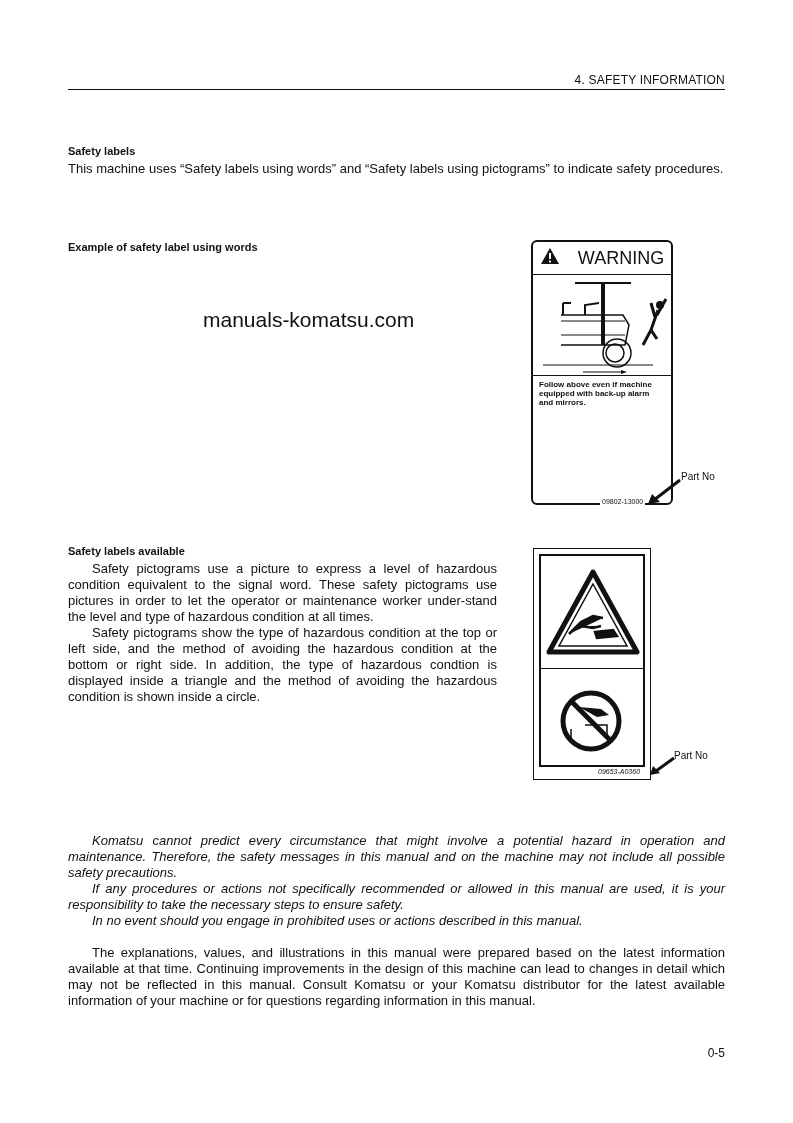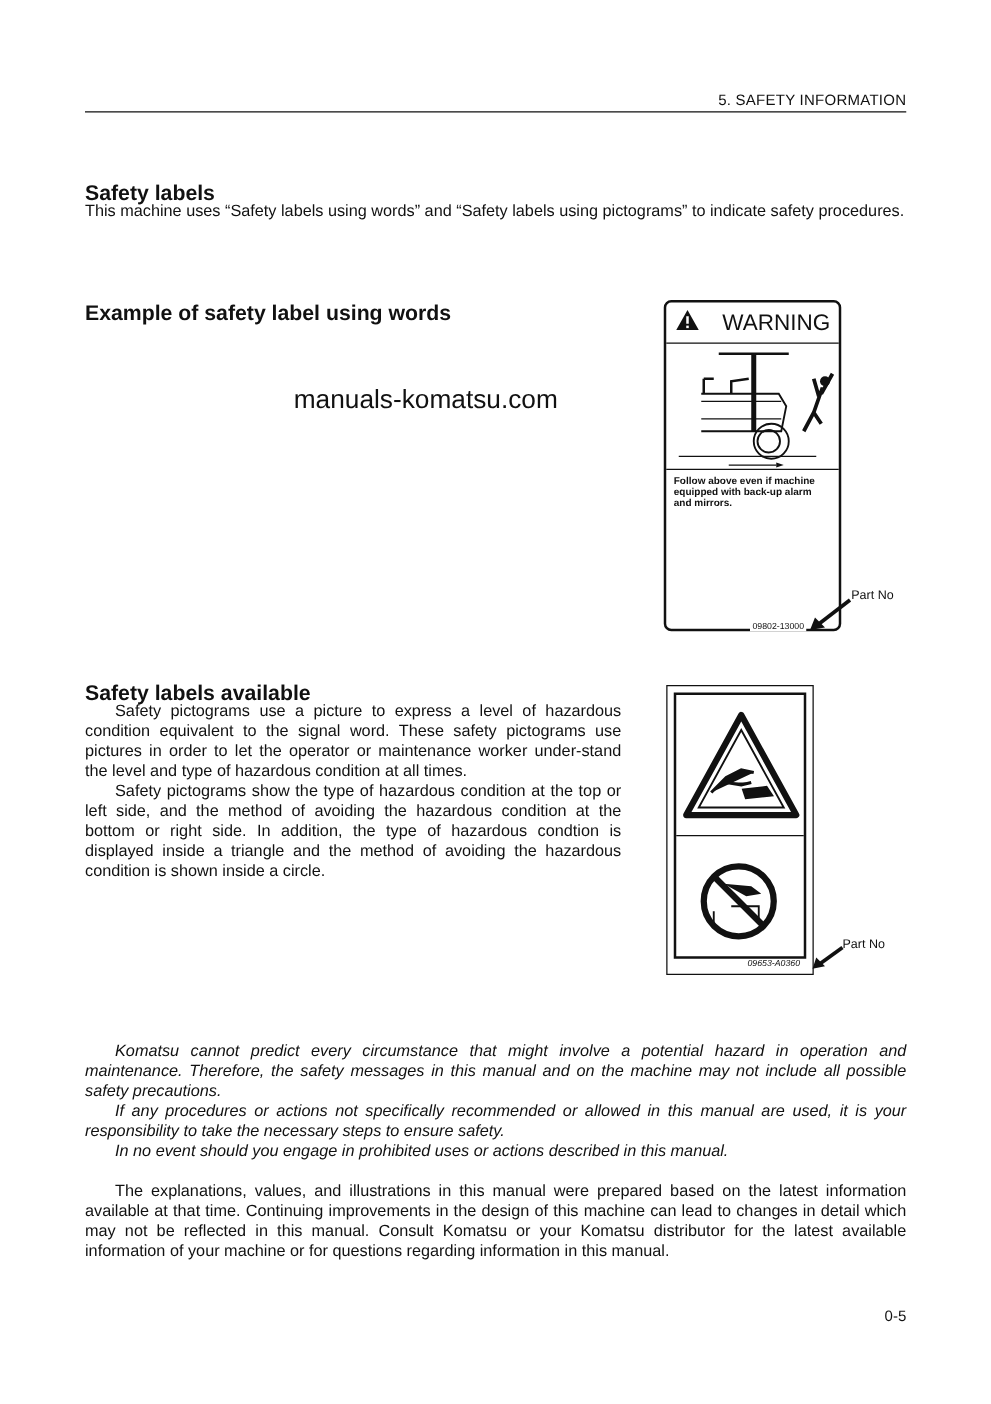--- a/index.html
+++ b/index.html
@@ -1,27 +1,27 @@
 <!DOCTYPE html>
 <html><head>
 <meta charset="utf-8">
 <style>
   html, body { margin: 0; padding: 0; background: #ffffff; }
   body { width: 793px; height: 1123px; position: relative; overflow: hidden;
          font-family: "Liberation Sans Narrow", "Liberation Sans", sans-serif; color: #111; }
   .abs { position: absolute; }
   .header-title { right: 68px; top: 73px; font-size: 12px; letter-spacing: 0.2px; }
   .header-rule { left: 68px; right: 68px; top: 89px; height: 0; border-top: 1.5px solid #111; }
-  .h { font-weight: bold; font-size: 17px; text-align: right; }
+  .h { font-weight: bold; font-size: 11px; text-align: right; }
   .p { font-size: 13px; line-height: 16px; text-align: justify; }
   .p .ind { display: inline-block; width: 24px; }
   .sec1-title { left: 68px; top: 145px; }
   .sec1-body { left: 68px; top: 161px; width: 657px; }
   .ex-title { left: 68px; top: 241px; }
-  .watermark { left: 203px; top: 308px; font-family: "Liberation Sans", sans-serif; font-size: 21px; color: #111; margin-left: 32px; }
+  .watermark { left: 203px; top: 308px; font-family: "Liberation Sans", sans-serif; font-size: 21px; color: #111; }
   .warn-label { left: 531px; top: 240px; width: 142px; height: 265px; border: 2px solid #111; border-radius: 6px; box-sizing: border-box; }
   .warn-head { height: 32px; border-bottom: 1.5px solid #111; display: flex; align-items: center; justify-content: center; gap: 18px;
                font-family: "Liberation Sans", sans-serif; font-size: 18px; }
   .warn-pic { height: 100px; border-bottom: 1.5px solid #111; }
   .warn-text { font-family: "Liberation Sans", sans-serif; font-weight: bold; font-size: 8px; line-height: 9px; padding: 4px 6px; }
   .warn-text ul { margin: 3px 0; padding-left: 8px; list-style: none; }
   .warn-text li:before { content: "- "; margin-left: -6px; }
   .partno1 { left: 600px; top: 498px; font-family: "Liberation Sans", sans-serif; font-size: 7px; background: #fff; padding: 0 2px; }
   .partlbl { font-family: "Liberation Sans", sans-serif; font-size: 10px; }
   .partlbl1 { left: 681px; top: 471px; }
@@ -32,21 +32,21 @@
   .picto-inner { position: absolute; left: 5px; top: 5px; right: 5px; bottom: 12px; border: 2.5px solid #111; }
   .picto-top { height: 112px; border-bottom: 1px solid #111; }
   .partno2 { left: 598px; top: 768px; font-family: "Liberation Sans", sans-serif; font-size: 7px; font-style: italic; }
   .disc { left: 68px; top: 833px; width: 657px; font-style: italic; }
   .expl { left: 68px; top: 945px; width: 657px; }
   .page-num { right: 68px; top: 1046px; font-size: 12px; }
 </style>
 </head>
 <body>
 
-<div class="abs header-title">5.  SAFETY INFORMATION</div>
+<div class="abs header-title">4.  SAFETY INFORMATION</div>
 <div class="abs header-rule"></div>
 
 <div class="abs h sec1-title">Safety labels</div>
 <div class="abs p sec1-body">
   <div>This machine uses “Safety labels using words” and “Safety labels using pictograms” to indicate safety procedures.</div>
 </div>
 
 <div class="abs h ex-title">Example of safety label using words</div>
 <div class="abs watermark">manuals-komatsu.com</div>
 

